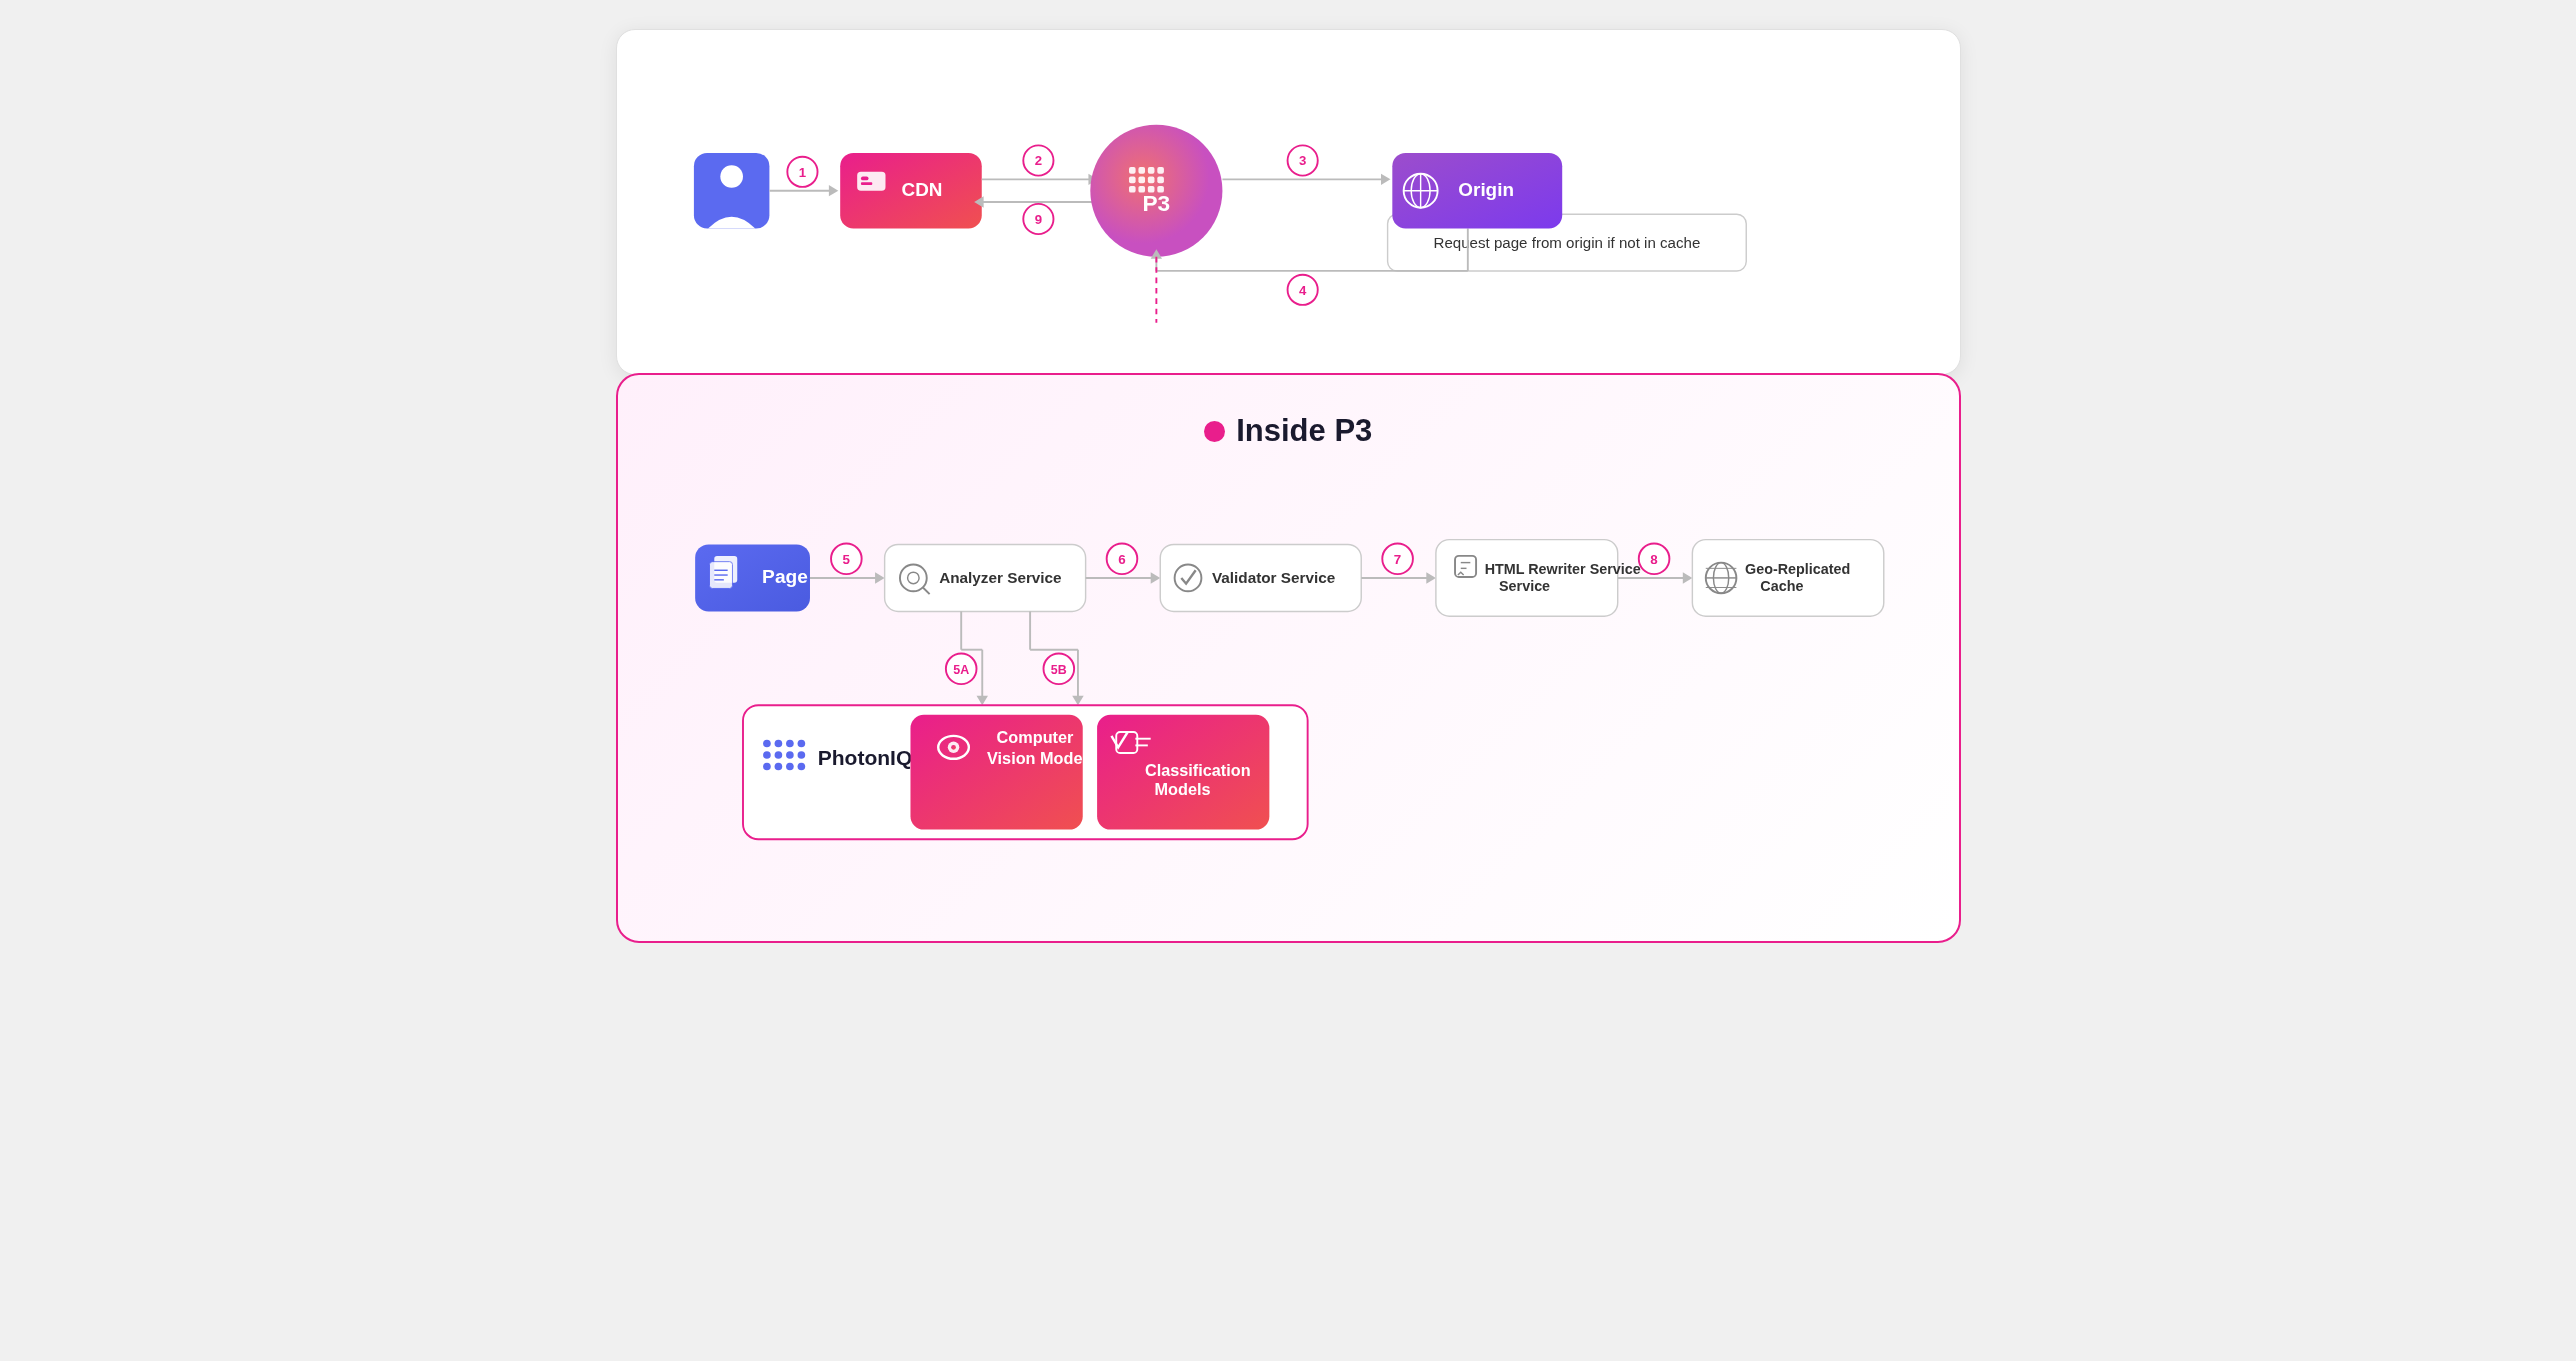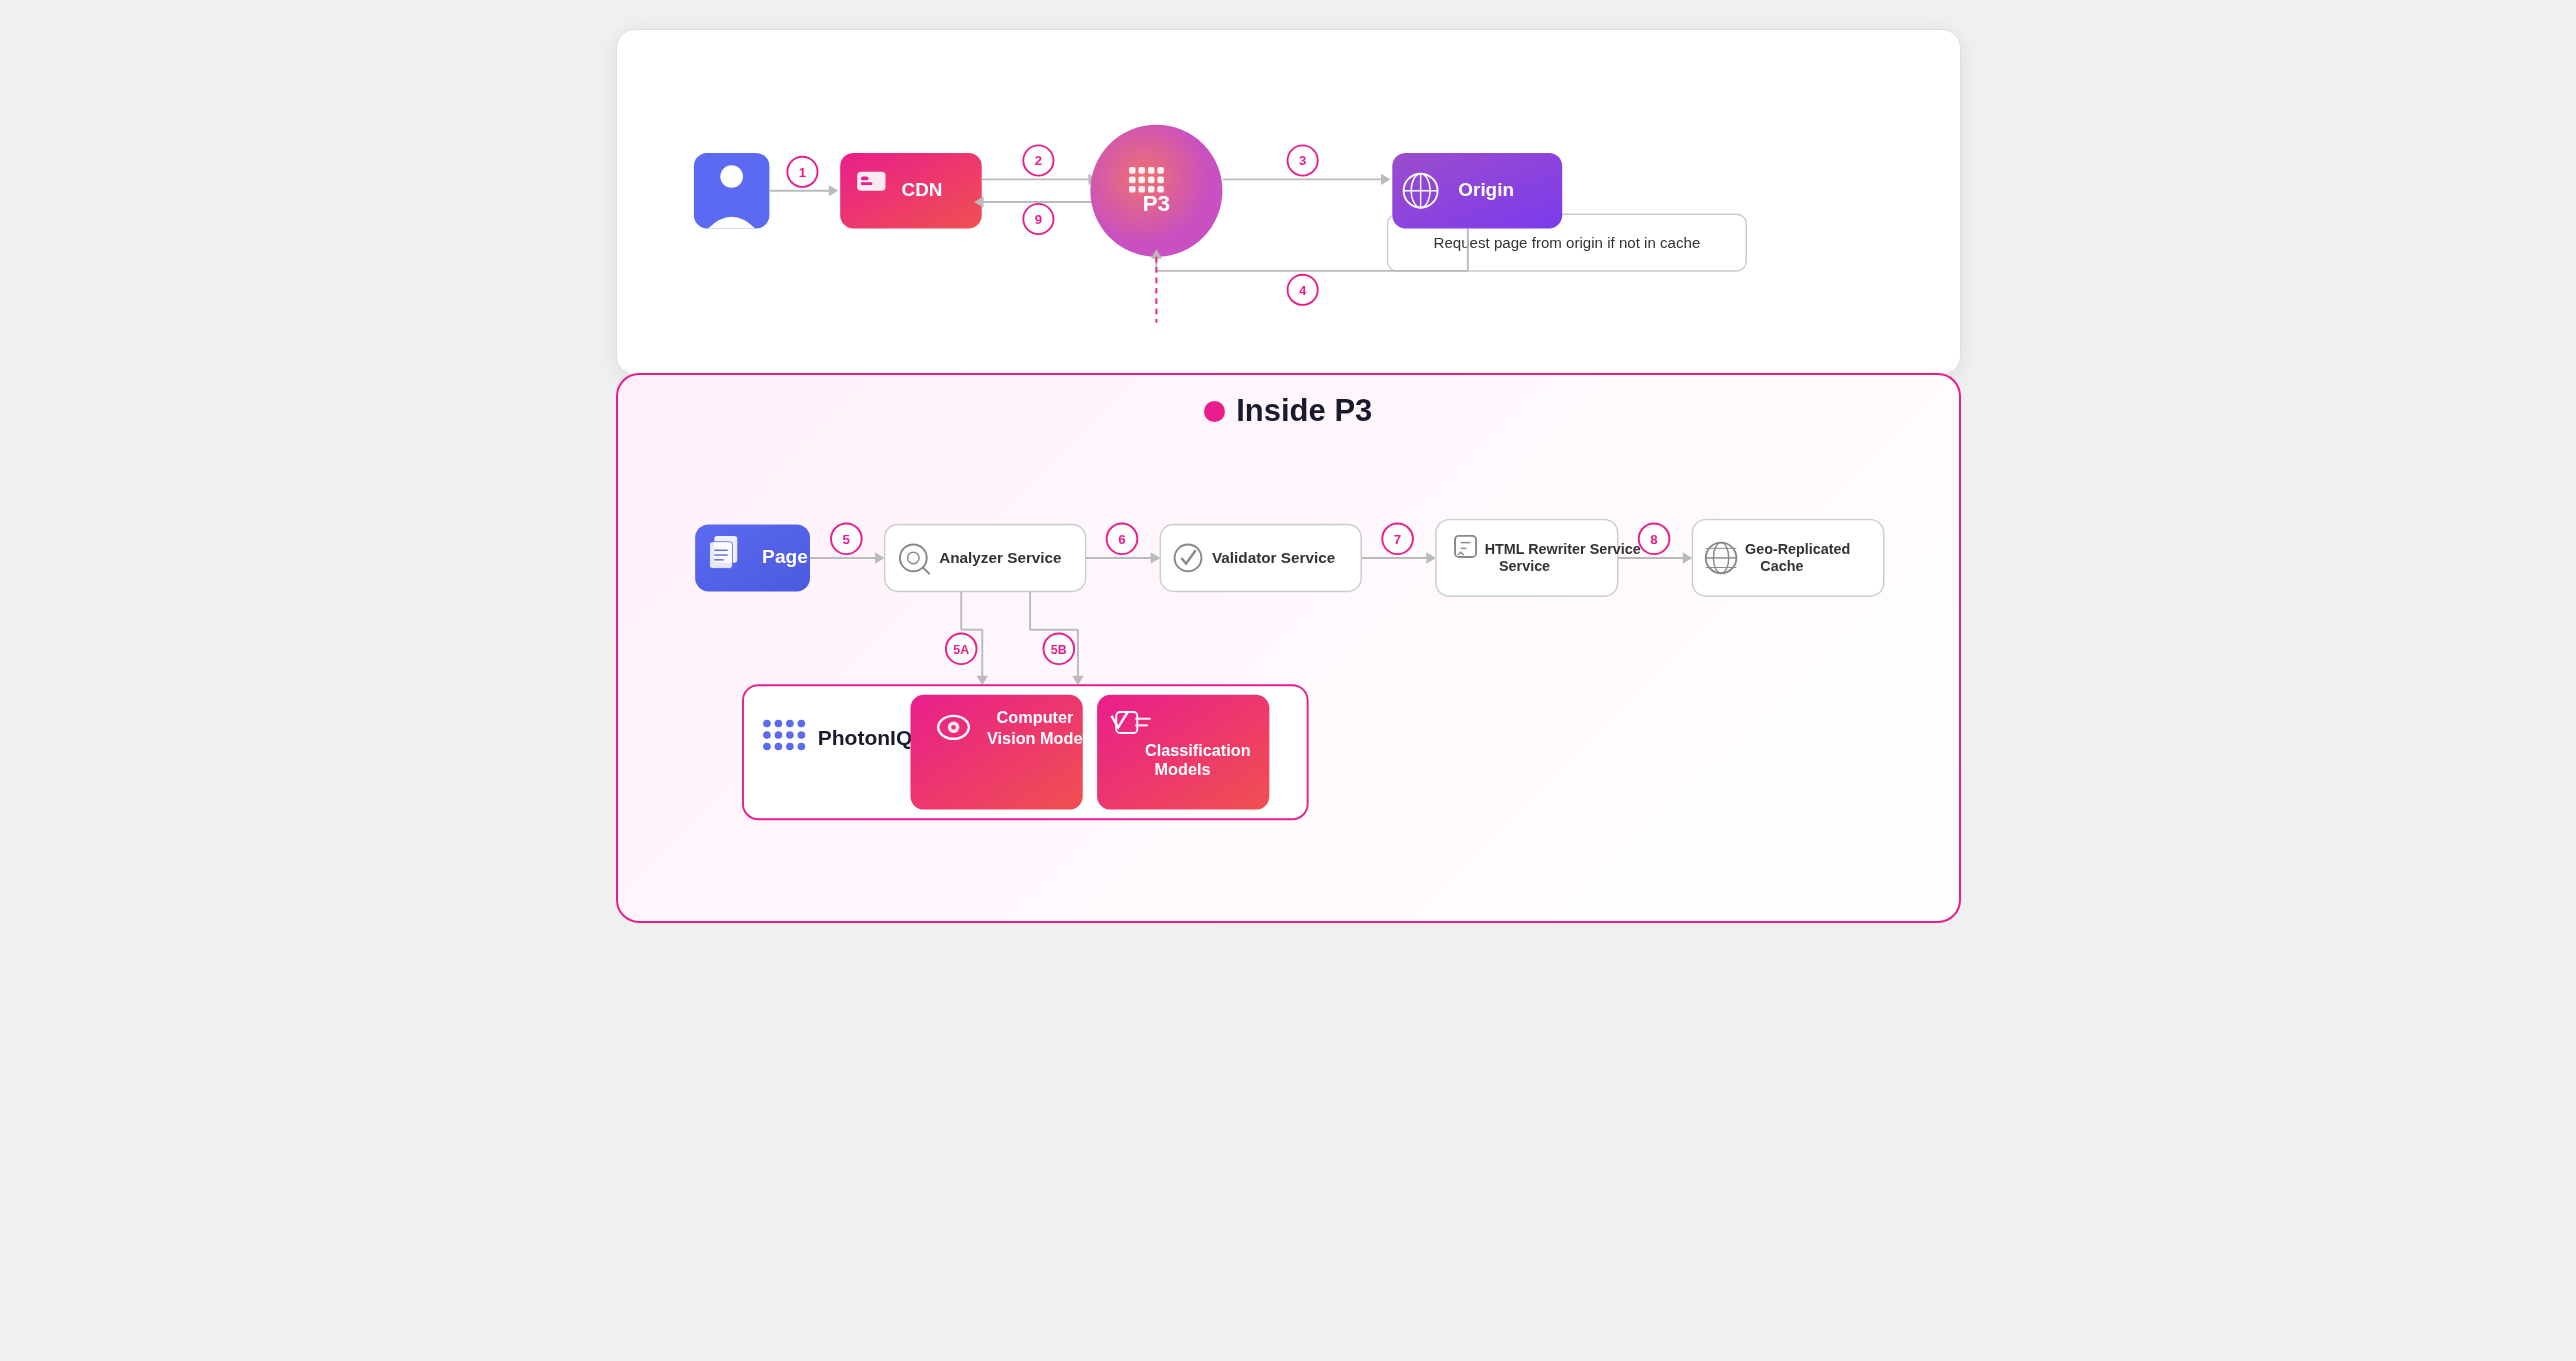--- a/index.html
+++ b/index.html
@@ -27,21 +27,21 @@
       margin-bottom: 0;
     }
 
     
     .p3-container {
       background: linear-gradient(135deg, #fff0fb, #fff);
       border: 2.9px solid #e91e8c;
       border-radius: 23px;
       width: 100%;
       max-width: 1345px;
-      padding: 18px 58px 48px;
+      padding: 38px 58px 48px;
       position: relative;
       margin-top: -1.9px;
     }
 
     .p3-title {
       display: flex;
       align-items: center;
       gap: 11.5px;
       font-size: 31px;
       font-weight: 800;

